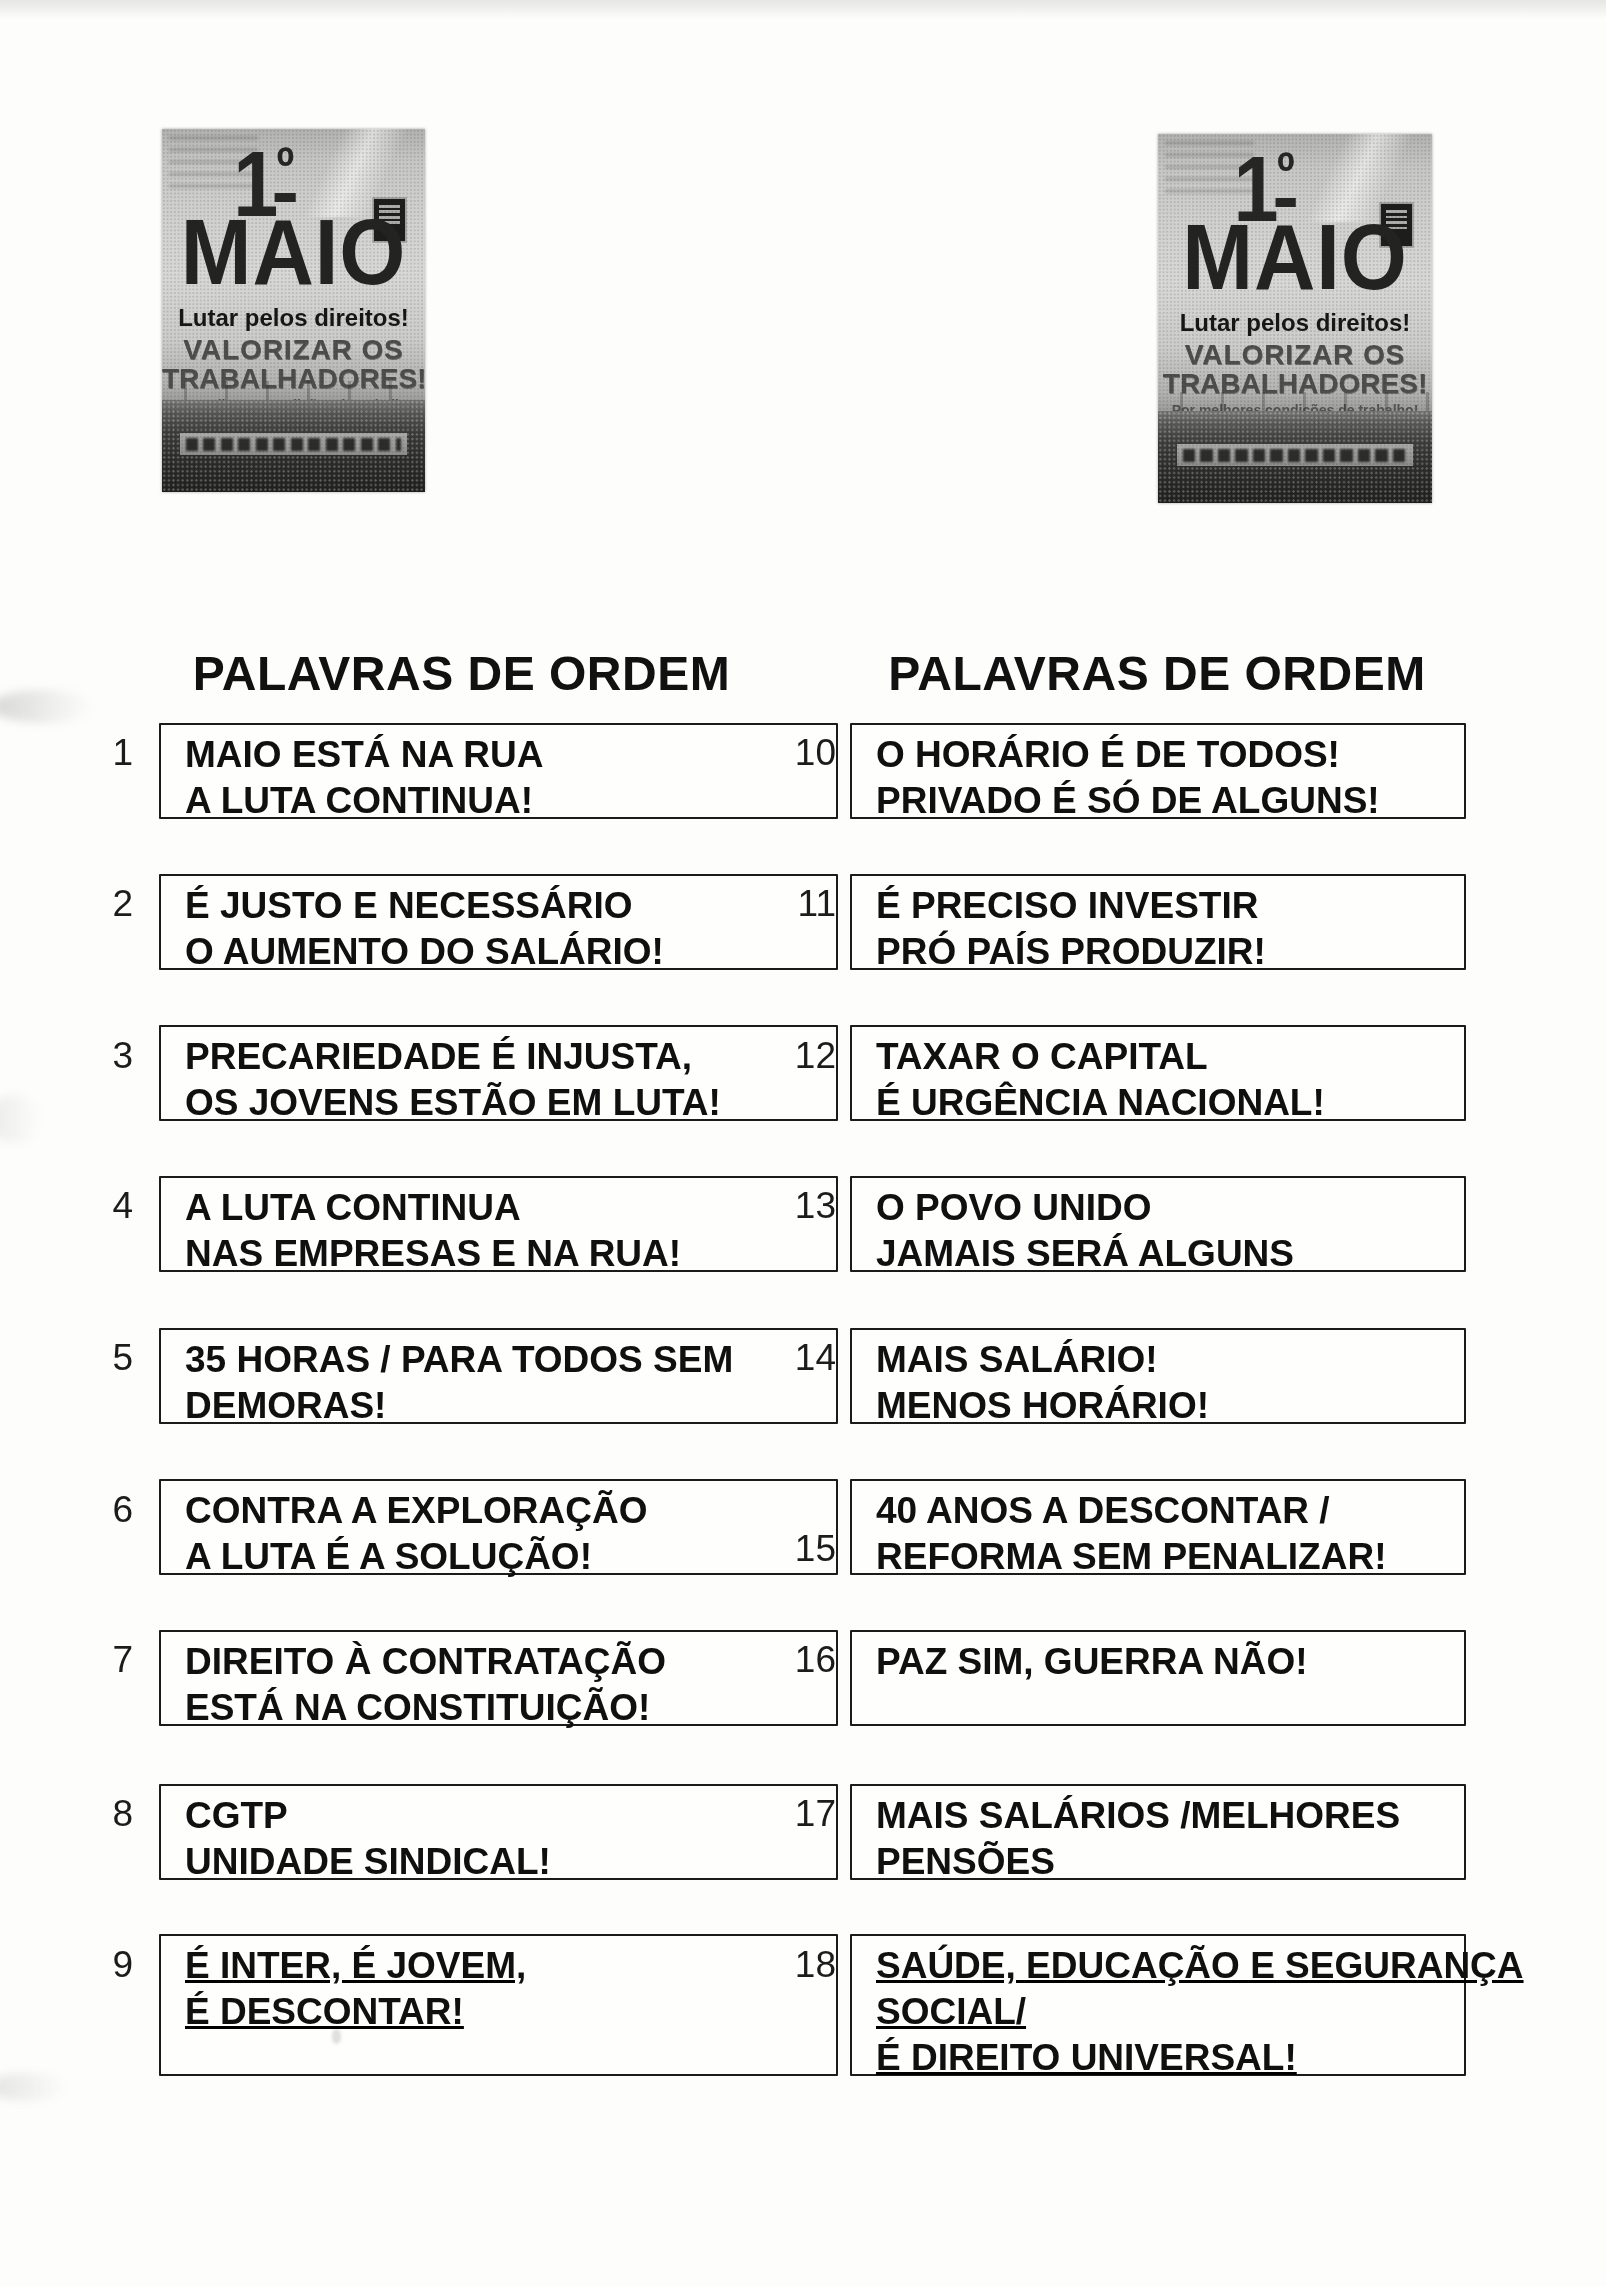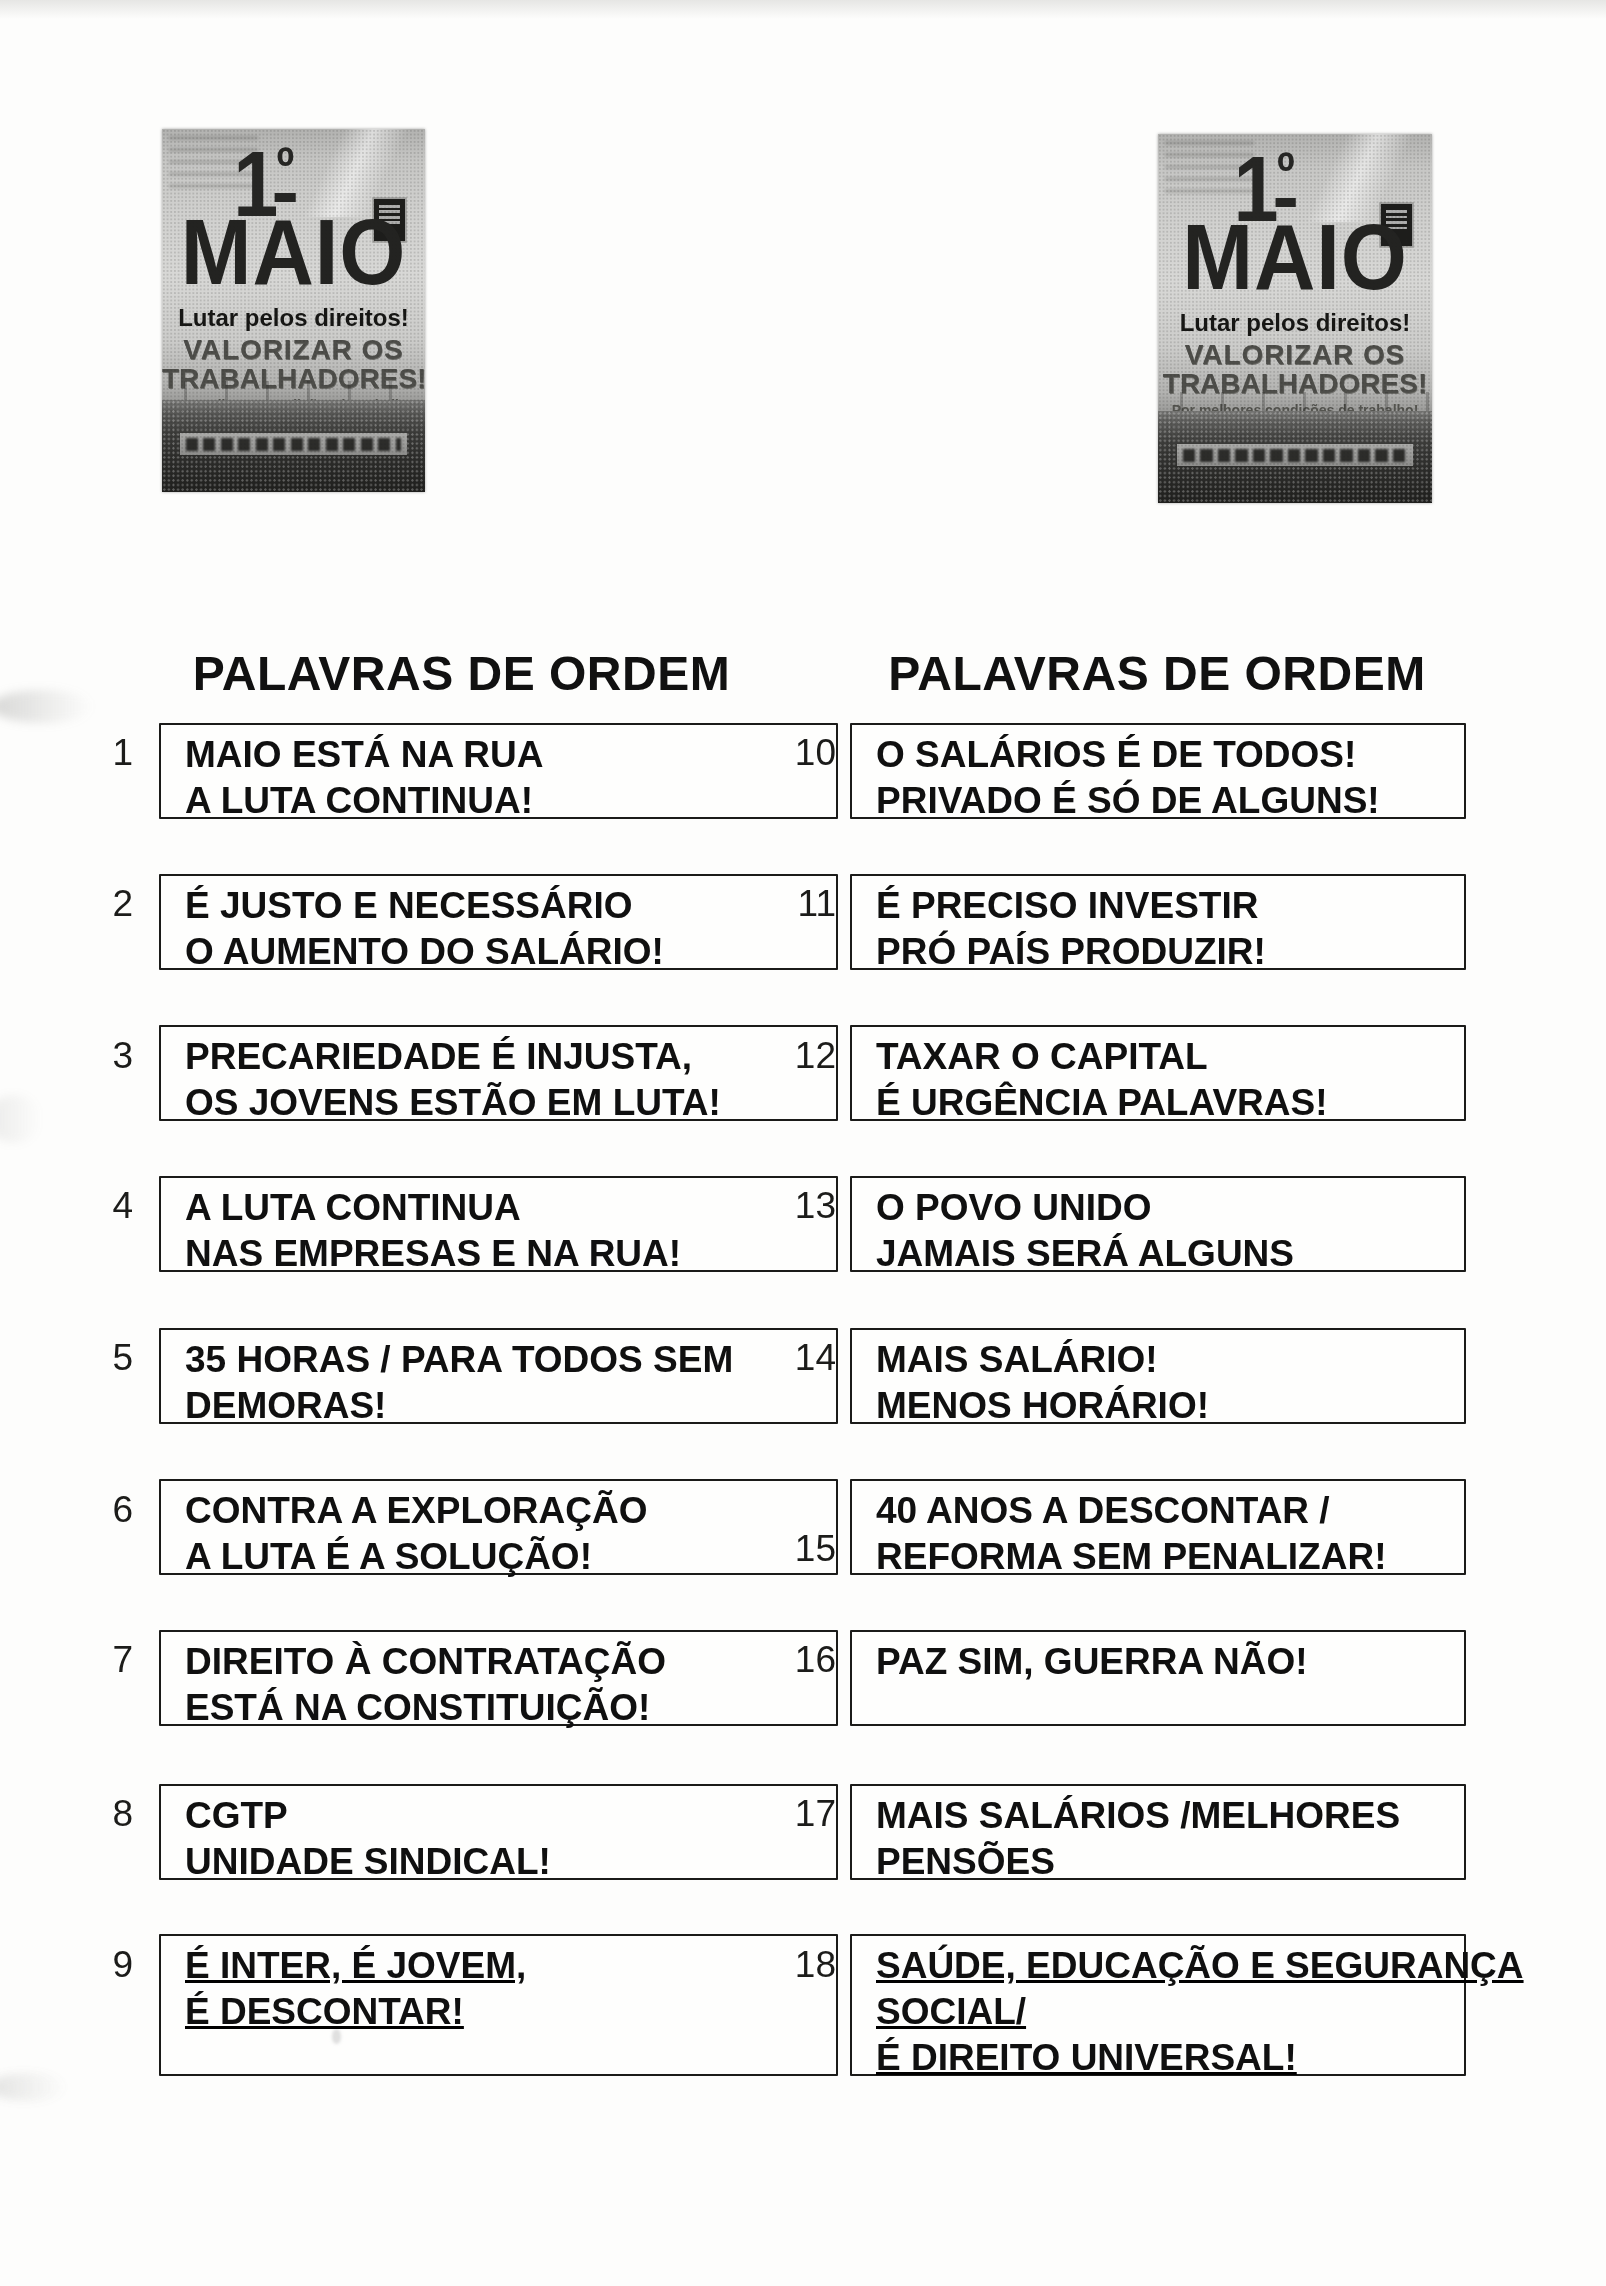--- a/index.html
+++ b/index.html
@@ -201,36 +201,36 @@
 
 <div class="abs num nl" style="top:1942px">9</div>
 <div class="abs box bl h3" style="top:1934px">
   <span class="ln">É INTER, É JOVEM,</span>
   <span class="ln">É DESCONTAR!</span>
   <span class="ln"></span>
 </div>
 
 <div class="abs num nr" style="top:730px">10</div>
 <div class="abs box br h2" style="top:723px">
-  <span class="ln">O SALÁRIOS É DE TODOS!</span>
+  <span class="ln">O HORÁRIO É DE TODOS!</span>
   <span class="ln">PRIVADO É SÓ DE ALGUNS!</span>
   <span class="ln"></span>
 </div>
 
 <div class="abs num nr" style="top:881px">11</div>
 <div class="abs box br h2" style="top:874px">
   <span class="ln">É PRECISO INVESTIR</span>
   <span class="ln">PRÓ PAÍS PRODUZIR!</span>
   <span class="ln"></span>
 </div>
 
 <div class="abs num nr" style="top:1033px">12</div>
 <div class="abs box br h2" style="top:1025px">
   <span class="ln">TAXAR O CAPITAL</span>
-  <span class="ln">É URGÊNCIA PALAVRAS!</span>
+  <span class="ln">É URGÊNCIA NACIONAL!</span>
   <span class="ln"></span>
 </div>
 
 <div class="abs num nr" style="top:1183px">13</div>
 <div class="abs box br h2" style="top:1176px">
   <span class="ln">O POVO UNIDO</span>
   <span class="ln">JAMAIS SERÁ ALGUNS</span>
   <span class="ln"></span>
 </div>
 

